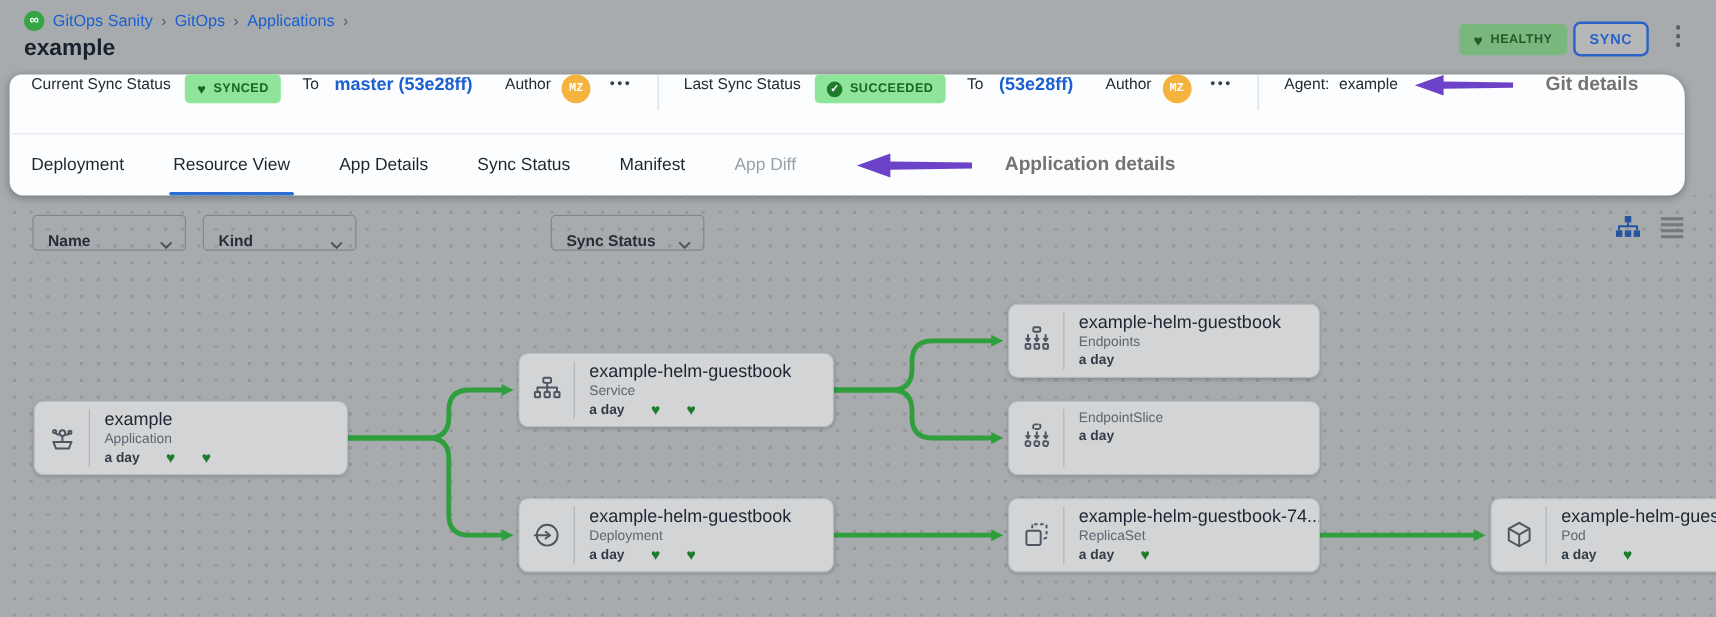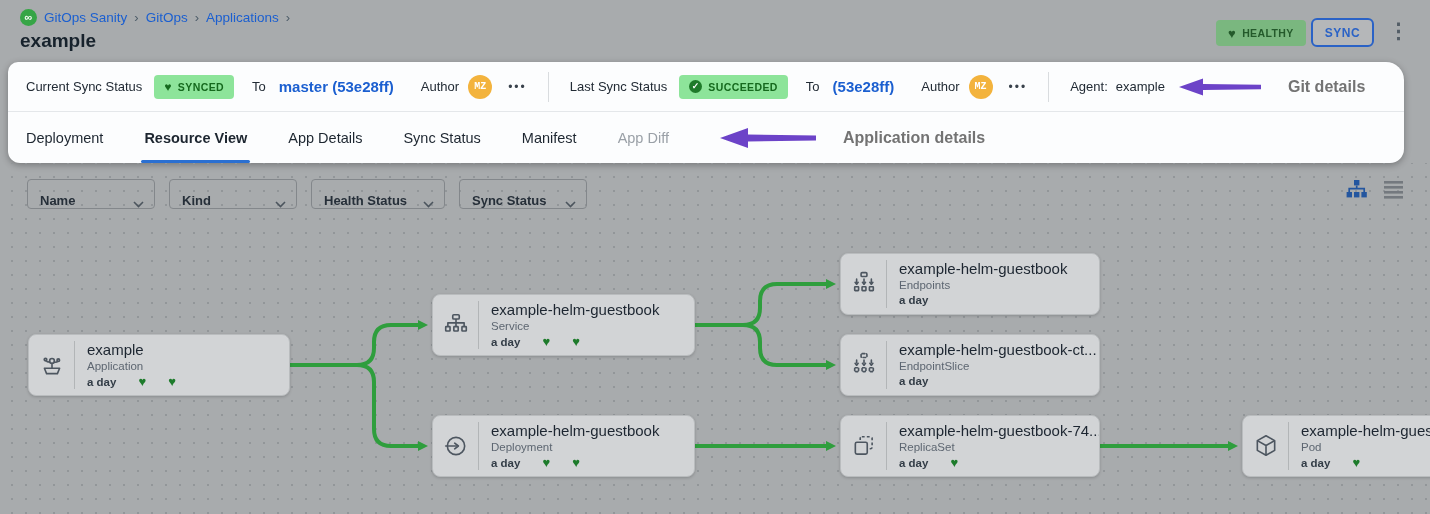--- a/index.html
+++ b/index.html
@@ -23,21 +23,21 @@
   .health-badge .glyph-heart{font-size:13px;line-height:1;}
   .sync-btn{position:absolute;left:1311px;top:18px;width:63px;height:29px;box-sizing:border-box;
     border:2px solid #2a62c6;border-radius:6px;background:rgba(255,255,255,.15);
     color:#2a62c6;font-weight:700;font-size:12px;letter-spacing:.6px;
     display:flex;align-items:center;justify-content:center;cursor:pointer;}
   .kebab{position:absolute;left:1388px;top:16px;width:18px;text-align:center;
     font-size:21px;color:#535d66;font-weight:700;cursor:pointer;line-height:1.4;}
   
   .card{position:absolute;left:8px;top:62px;width:1396px;height:101px;background:#fcfdfe;
     border-radius:10px 18px 14px 12px;box-shadow:0 2px 7px rgba(0,0,0,.3);}
-  .sync-row{height:49px;display:flex;align-items:center;padding-left:10px;
+  .sync-row{height:49px;display:flex;padding-left:10px;
     border-bottom:1px solid #e4e7ea;font-size:13px;color:#222b35;white-space:nowrap;}
   .s-label{margin-left:8px;}
   .badge{display:inline-flex;align-items:center;gap:6px;background:#8de49a;color:#15691d;
     height:24px;padding:0 10px;border-radius:4px;font-size:10.5px;font-weight:700;letter-spacing:.4px;margin-left:12px;}
   .badge .glyph-heart{font-size:12px;line-height:1;}
   .check-circle{width:13px;height:13px;border-radius:50%;background:#1f7a2a;color:#fff;
     font-size:9px;display:flex;align-items:center;justify-content:center;line-height:1;}
   .to-label{margin-left:18px;}
   .commit{margin-left:13px;color:#1b5fd0;font-weight:700;font-size:15px;cursor:pointer;}
   .author-label{margin-left:27px;}
@@ -45,21 +45,21 @@
     font-size:10px;font-weight:700;display:flex;align-items:center;justify-content:center;margin-left:9px;font-family:Liberation Mono, monospace;}
   .more{margin-left:16px;color:#39424c;font-size:12px;letter-spacing:2px;cursor:pointer;}
   .vsep{width:1px;height:30px;background:#d9dcdf;margin:0 21px;flex:none;}
   .agent-value{margin-left:8px;}
   .annot-arrow{margin-left:14px;flex:none;}
   .annotation{margin-left:27px;color:#737373;font-weight:700;font-size:16px;}
   
   .tabs{height:51px;display:flex;align-items:center;padding-left:18px;}
   .tab{position:relative;height:100%;display:flex;align-items:center;margin-right:41px;
     font-size:14.5px;color:#1d2630;cursor:pointer;}
-  .tab.active{font-weight:700;}
+  .tab.active{font-weight:400;}
   .tab.active::after{content:"";position:absolute;left:-3px;right:-3px;bottom:0;height:3px;
     background:#2a6fd1;border-radius:2px;}
   .tab.disabled{color:#9aa0a7;}
   
   .canvas{position:absolute;left:0;top:163px;width:1430px;height:351px;overflow:hidden;
     background-image:radial-gradient(circle,#929699 1.15px,transparent 1.4px);
     background-size:14px 14px;background-position:5px 7px;}
   .filter{position:absolute;height:30px;box-sizing:border-box;border:1px solid #83878b;border-radius:4px;
     display:flex;align-items:flex-end;justify-content:space-between;padding:0 10px 0 12px;
     font-size:13px;font-weight:600;color:#262f39;cursor:pointer;}
@@ -152,26 +152,20 @@
 <div class="canvas">
 
   <div class="filter" style="left:27px;top:16px;width:128px">
     <span>Name</span>
     <svg width="11" height="7">
         <polyline points="1,1 5.5,5.5 10,1" stroke="#4c555e" stroke-width="1.6" fill="none"></polyline>
       </svg>
   </div>
   <div class="filter" style="left:169px;top:16px;width:128px">
     <span>Kind</span>
-    <svg width="11" height="7">
-        <polyline points="1,1 5.5,5.5 10,1" stroke="#4c555e" stroke-width="1.6" fill="none"></polyline>
-      </svg>
-  </div>
-  <div class="filter" style="left:311px;top:16px;width:134px">
-    <span>Health Status</span>
     <svg width="11" height="7">
         <polyline points="1,1 5.5,5.5 10,1" stroke="#4c555e" stroke-width="1.6" fill="none"></polyline>
       </svg>
   </div>
   <div class="filter" style="left:459px;top:16px;width:128px">
     <span>Sync Status</span>
     <svg width="11" height="7">
         <polyline points="1,1 5.5,5.5 10,1" stroke="#4c555e" stroke-width="1.6" fill="none"></polyline>
       </svg>
   </div>
@@ -305,21 +299,20 @@
         <rect x="9.3" y="1.5" width="5.4" height="3.6" rx="1" stroke-dasharray="2.4 1.6"></rect>
         <path d="M5.2 7.5 V12 M12 7.5 V12 M18.8 7.5 V12" stroke-dasharray="2.4 1.6"></path>
         <path d="M3.8 10.4 L5.2 12.2 L6.6 10.4 M10.6 10.4 L12 12.2 L13.4 10.4 M17.4 10.4 L18.8 12.2 L20.2 10.4"></path>
         <rect x="3.4" y="14.5" width="3.6" height="3.6" rx="0.5" stroke-dasharray="2 1.4"></rect>
         <rect x="10.2" y="14.5" width="3.6" height="3.6" rx="0.5" stroke-dasharray="2 1.4"></rect>
         <rect x="17" y="14.5" width="3.6" height="3.6" rx="0.5" stroke-dasharray="2 1.4"></rect>
       </svg>
     </div>
     <div class="node-sep"></div>
     <div class="node-body">
-      <div class="node-title">example-helm-guestbook-ct...</div>
       <div class="node-kind">EndpointSlice</div>
       <div class="node-meta">
         <span>a day</span>
       </div>
     </div>
   </div>
 
   <div class="node" style="left:840px;top:252px;width:260px">
     <div class="node-icon">
       <svg width="26" height="26" viewBox="0 0 24 24" stroke="#4d5660" stroke-width="1.5" fill="none" stroke-linejoin="round">

